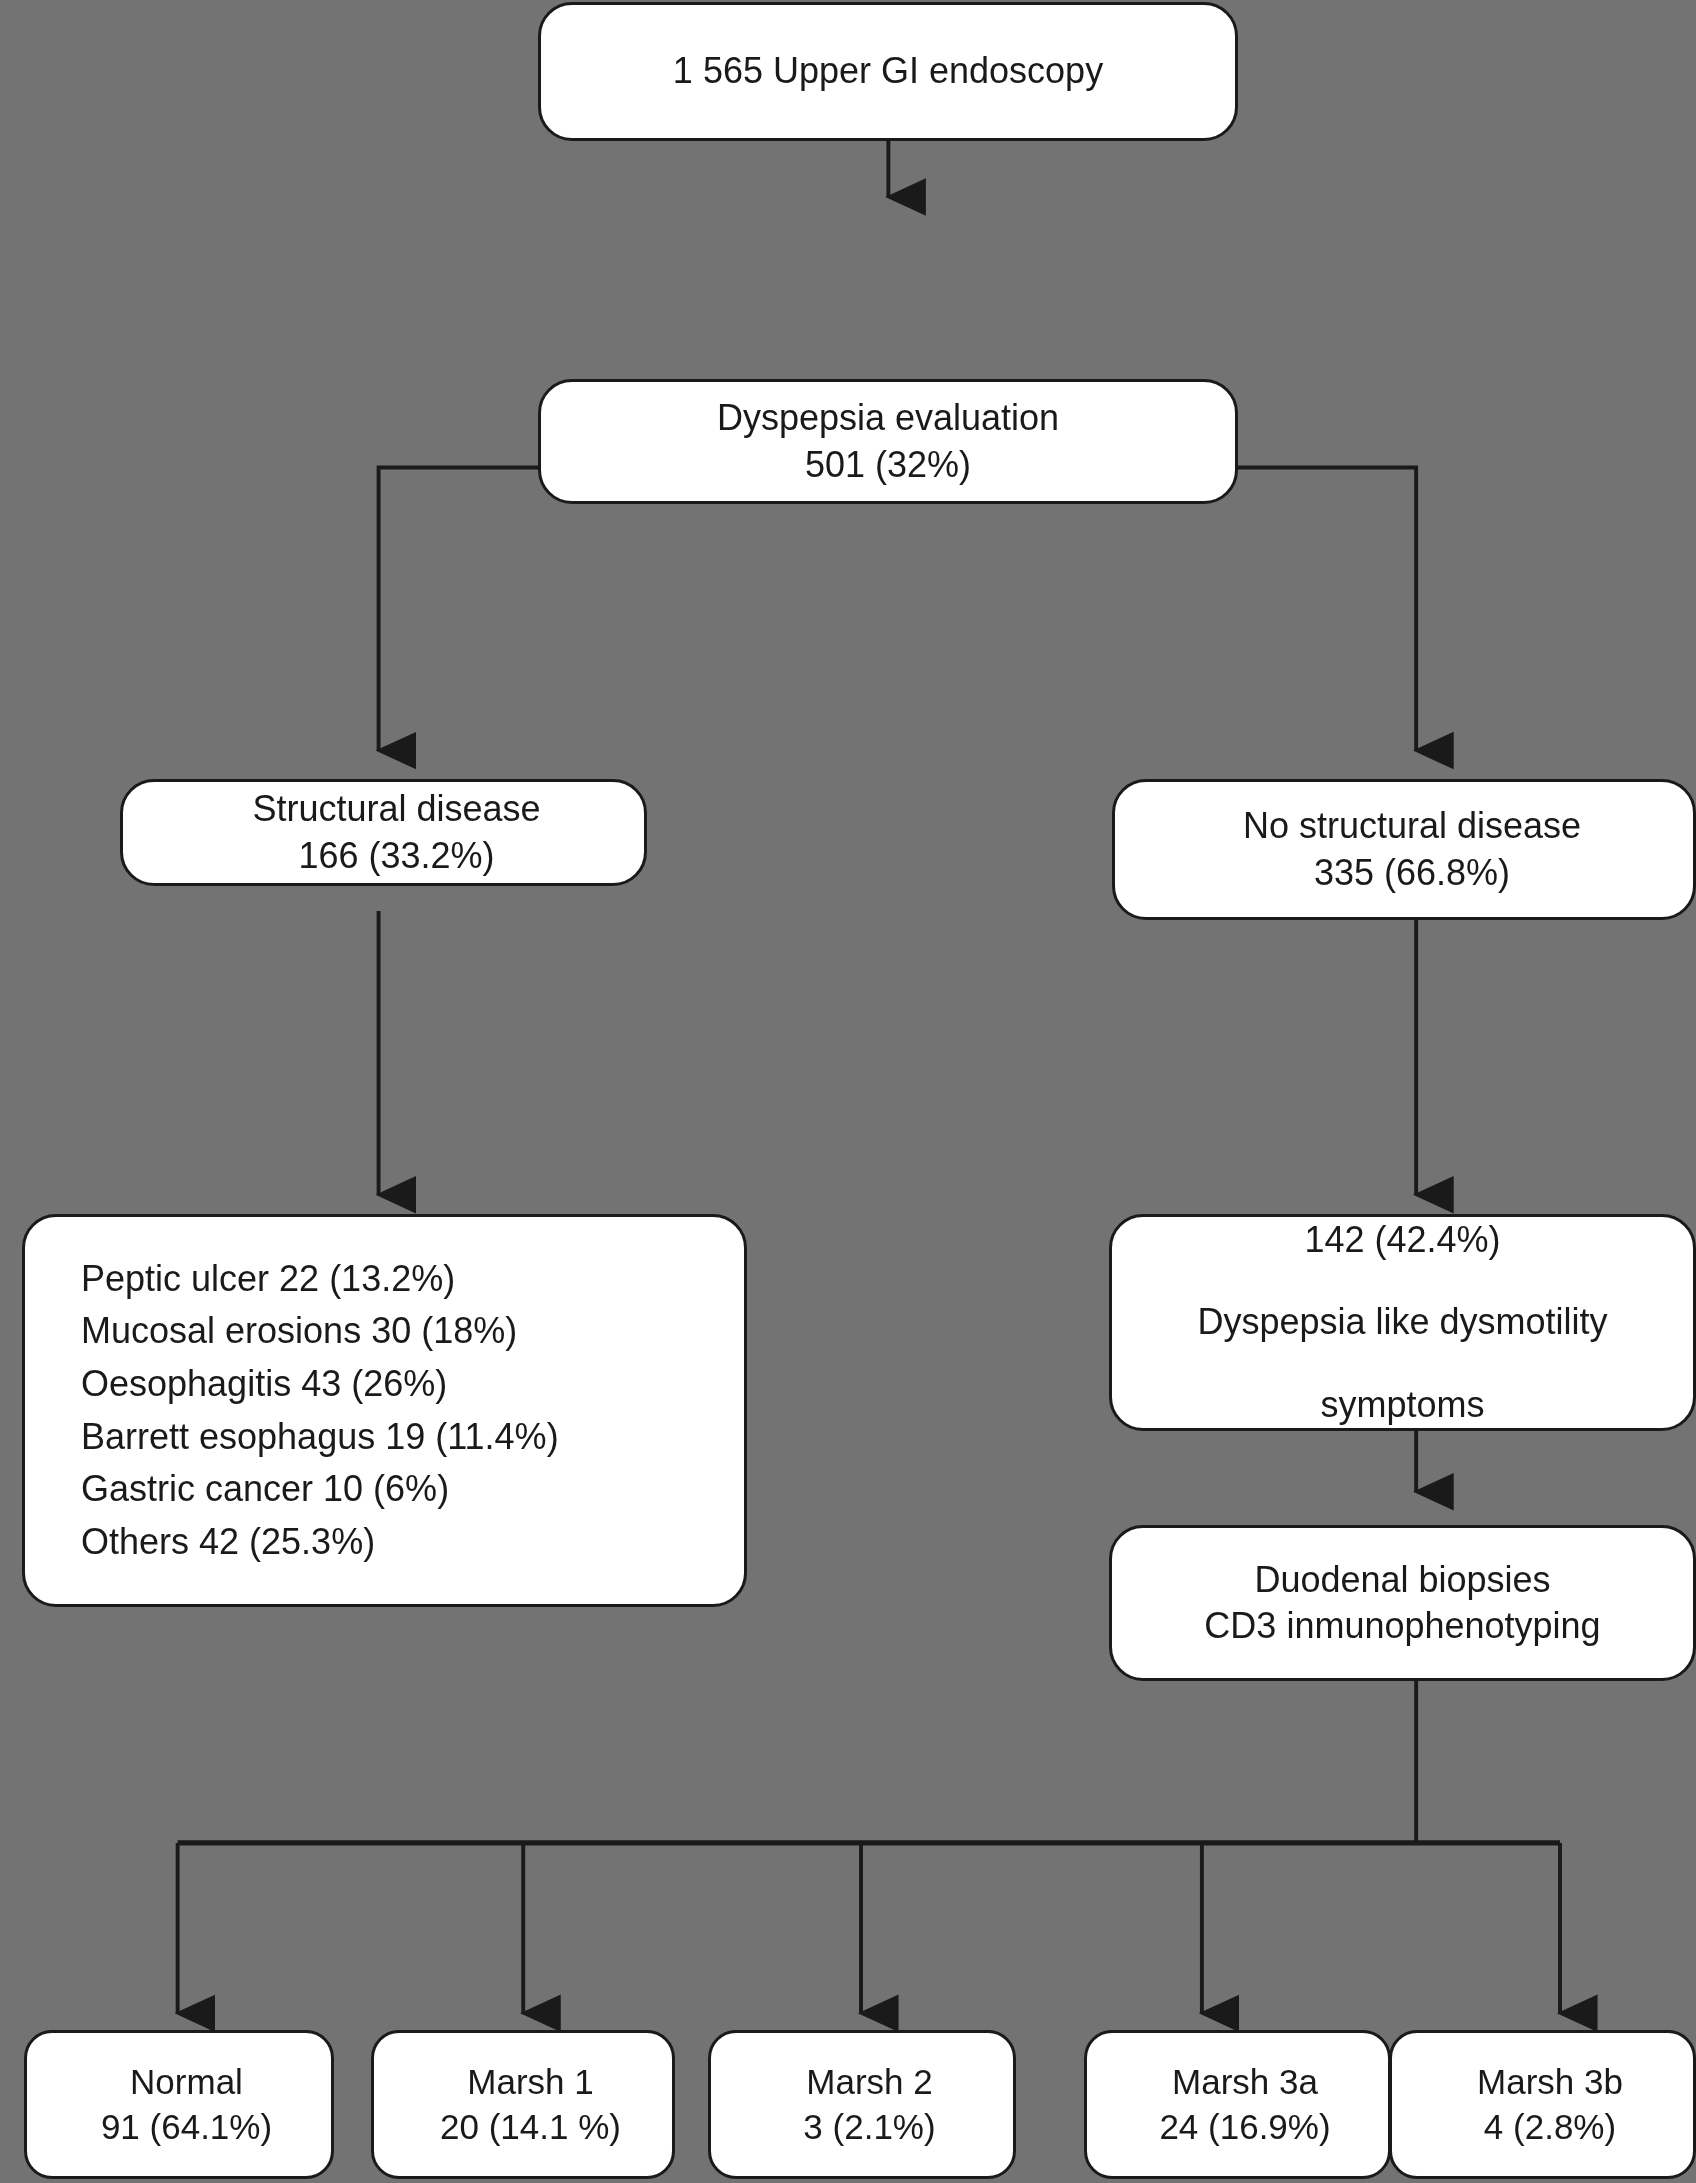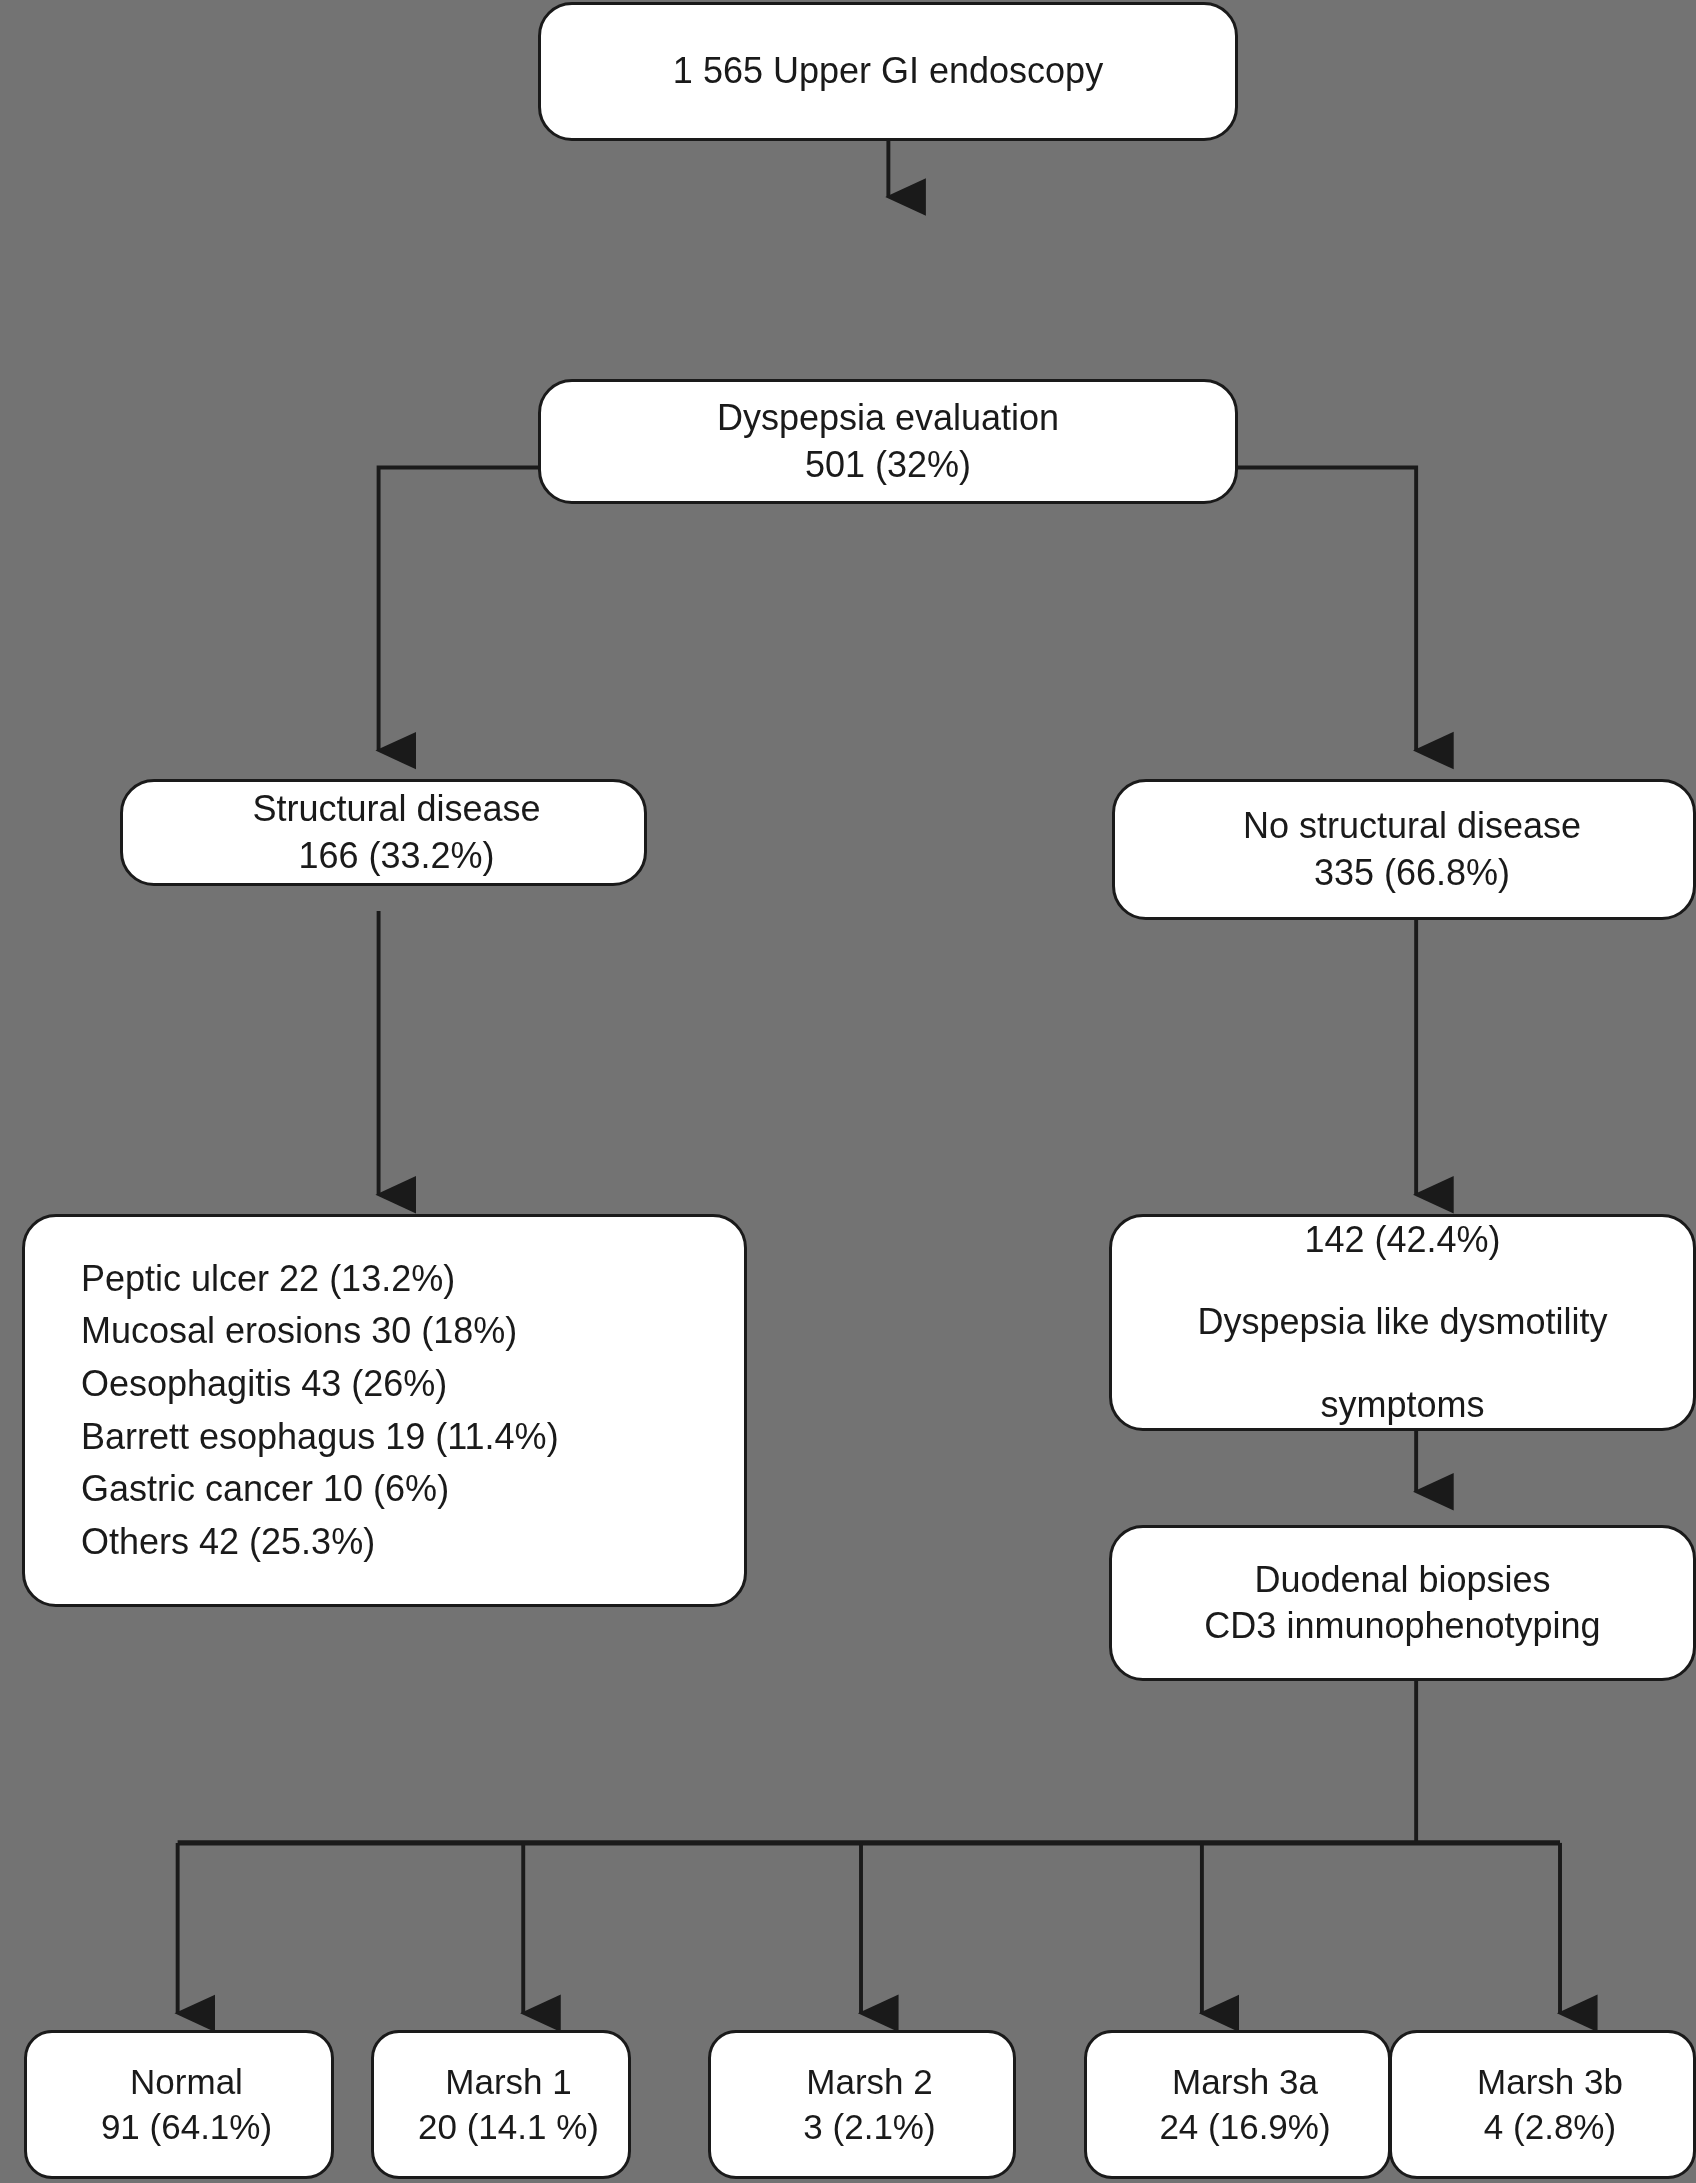--- a/index.html
+++ b/index.html
@@ -130,21 +130,21 @@
   <div class="node" style="left:1109px; top:1509px; width:587px; height:156px;margin-top:16px;">
     <span class="line">Duodenal biopsies</span>
     <span class="line">CD3 inmunophenotyping</span>
   </div>
 
   <div class="node node-small" style="left:24px; top:2030px; width:310px; height:149px;">
     <span class="line">Normal</span>
     <span class="line">91 (64.1%)</span>
   </div>
 
-  <div class="node node-small" style="left:371px; top:2030px; width:260px; height:149px;">
+  <div class="node node-small" style="left:371px; top:2030px; width:304px; height:149px;">
     <span class="line">Marsh 1</span>
     <span class="line">20 (14.1 %)</span>
   </div>
 
   <div class="node node-small" style="left:708px; top:2030px; width:308px; height:149px;">
     <span class="line">Marsh 2</span>
     <span class="line">3 (2.1%)</span>
   </div>
 
   <div class="node node-small" style="left:1084px; top:2030px; width:307px; height:149px;">

